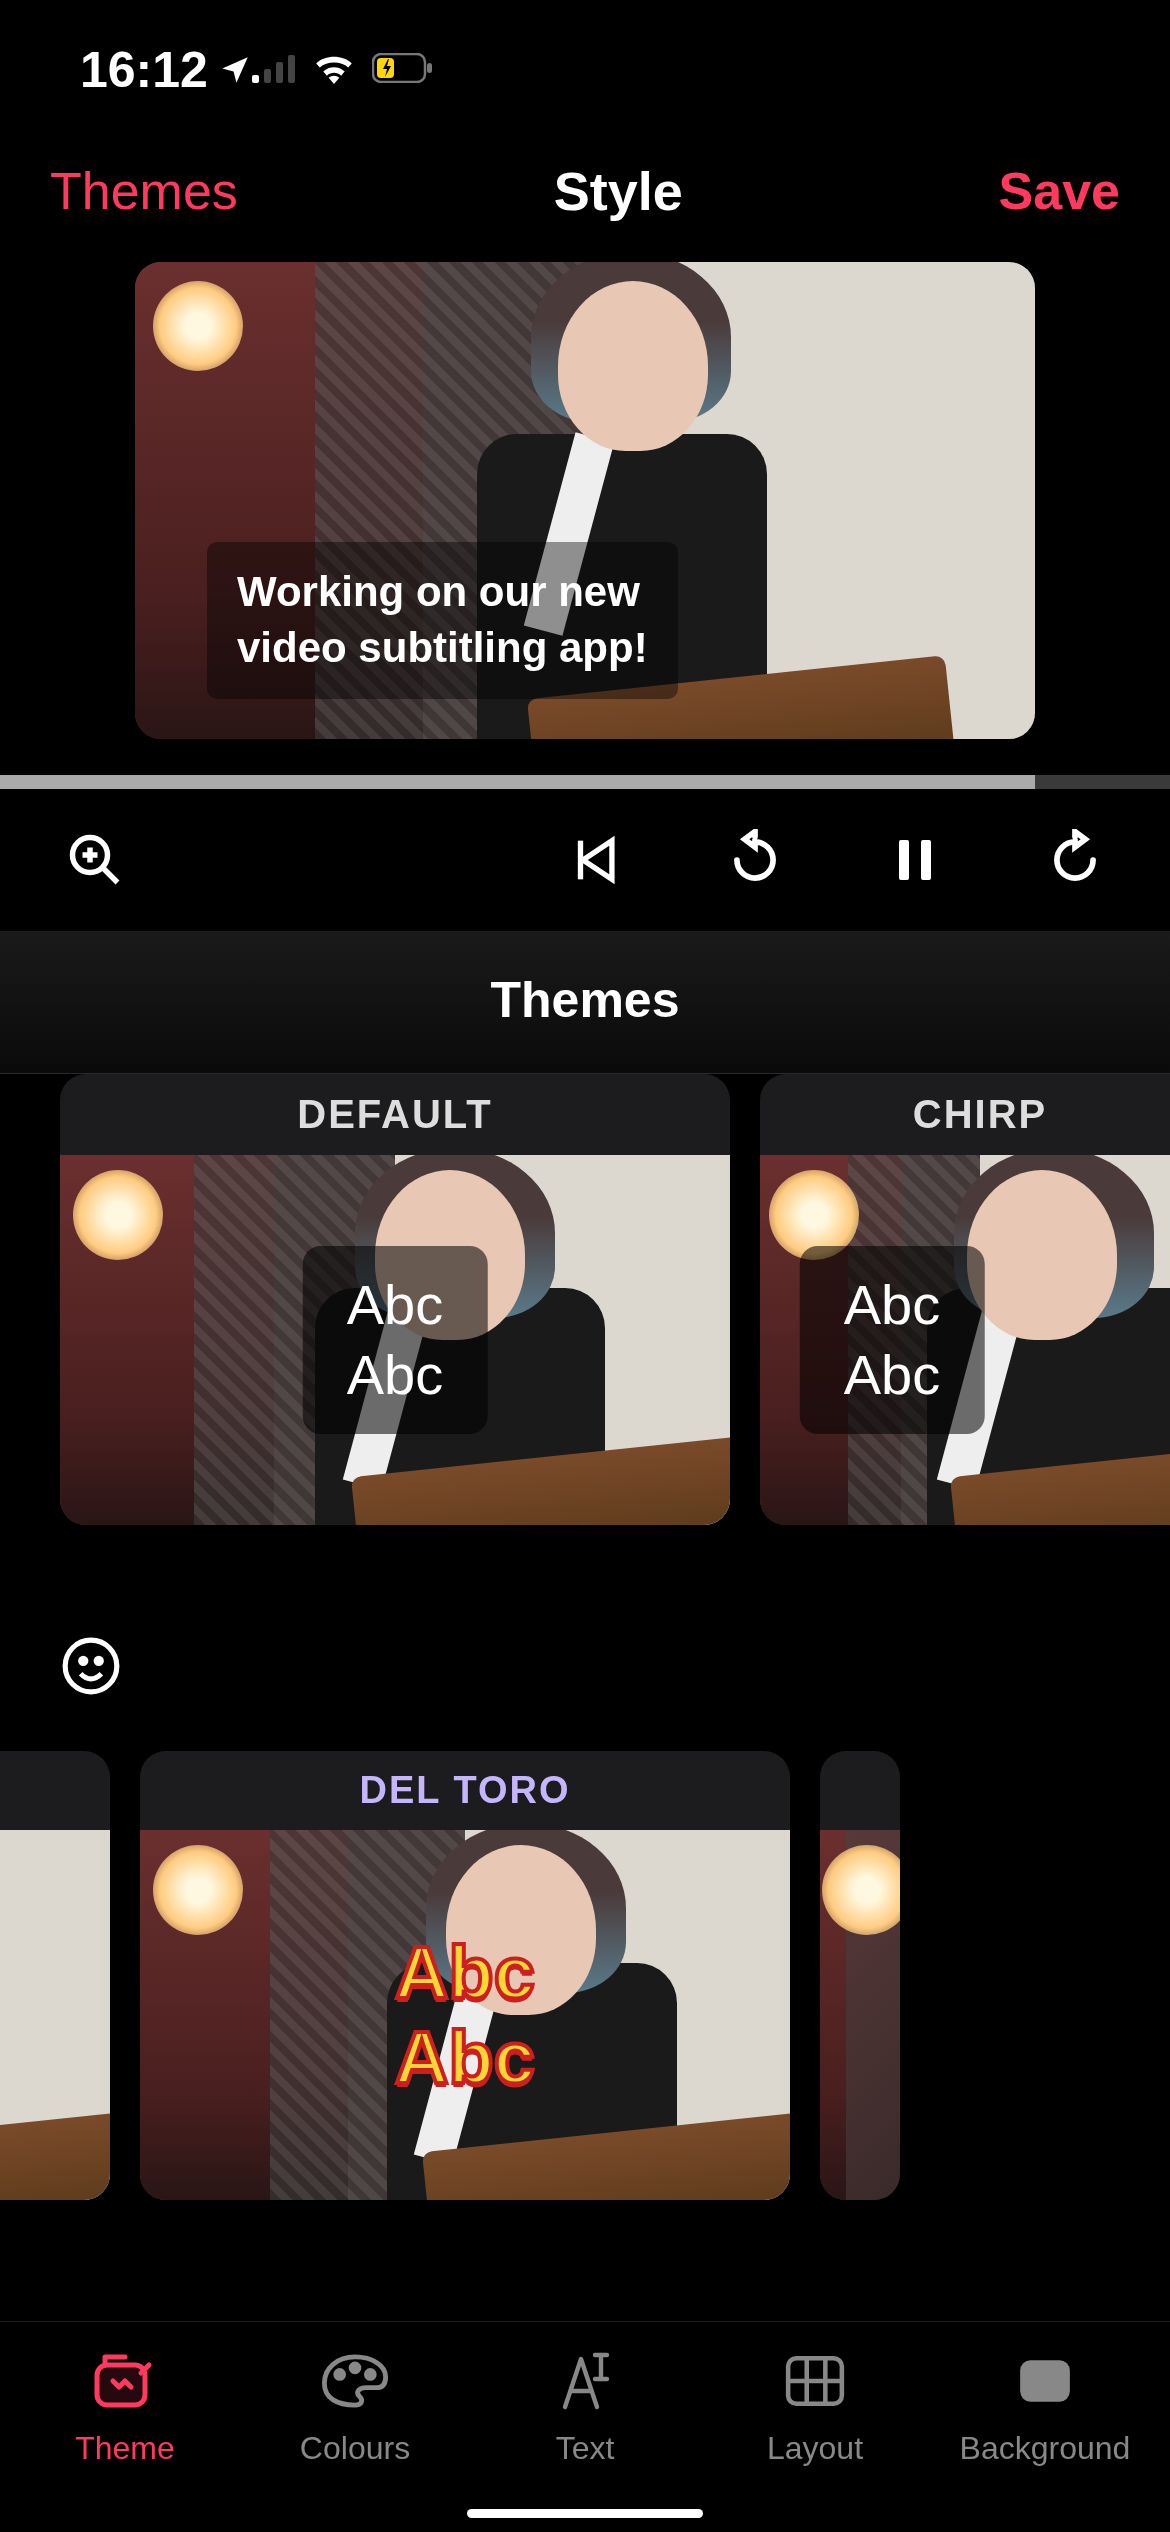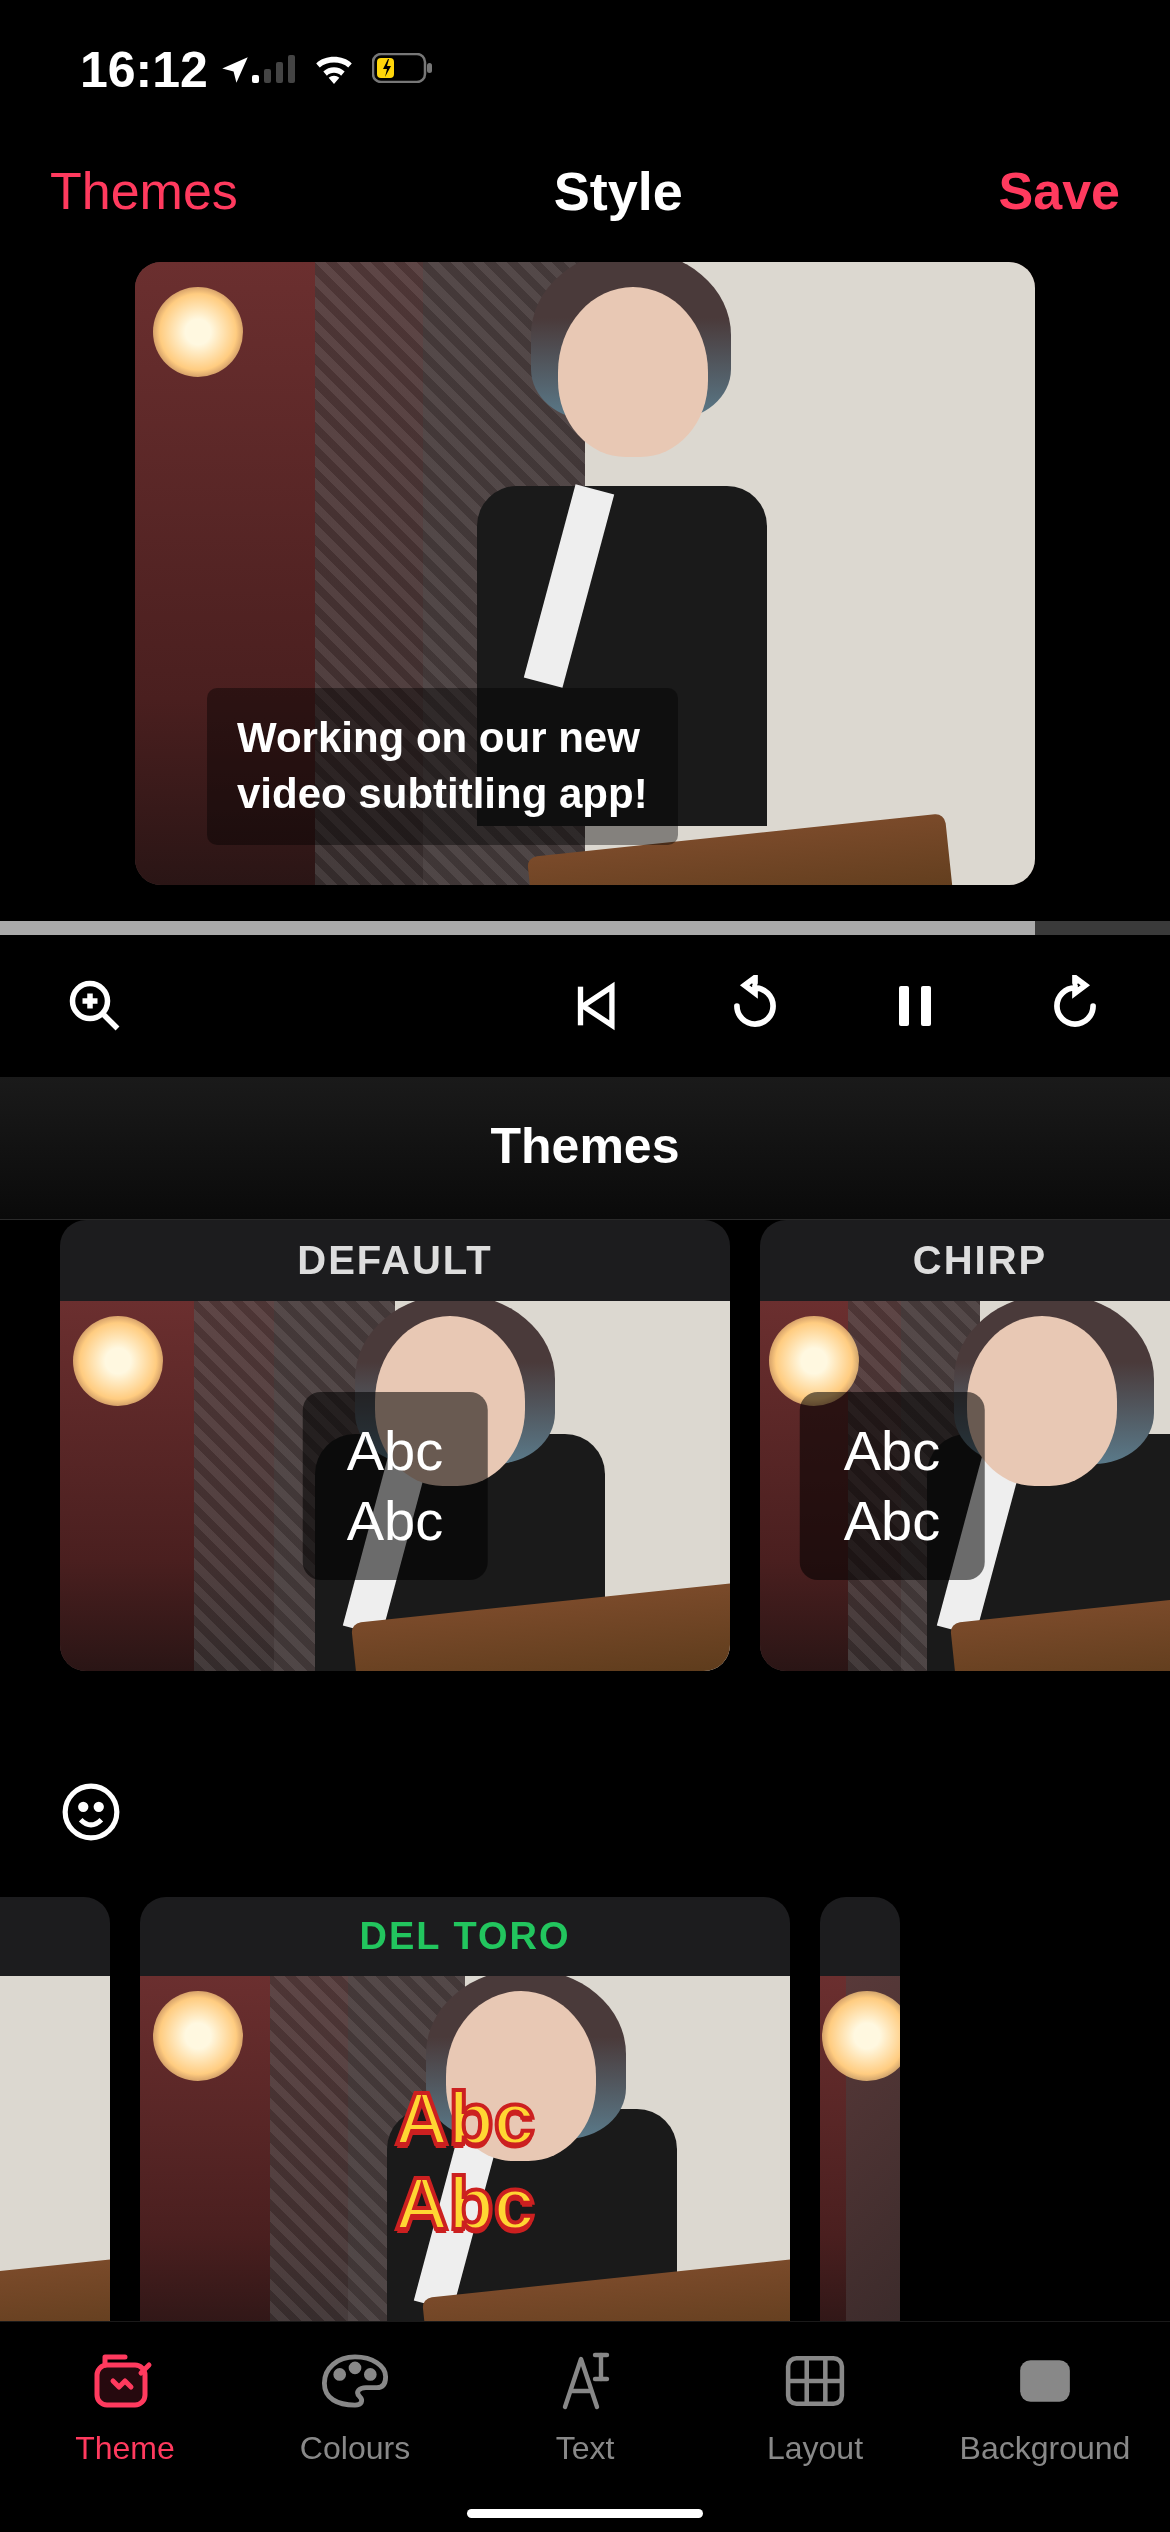--- a/index.html
+++ b/index.html
@@ -10,21 +10,21 @@
   .status-left { display: flex; align-items: center; gap: 10px; font-size: 50px; font-weight: 600; }
   .status-right { display: flex; align-items: center; gap: 16px; }
   
   
   .nav-bar { display: flex; justify-content: space-between; align-items: center; padding: 30px 50px 40px 50px; }
   .nav-cancel { color: #ff3a5e; font-size: 52px; font-weight: 400; }
   .nav-title { color: #fff; font-size: 54px; font-weight: 600; }
   .nav-save { color: #ff3a5e; font-size: 52px; font-weight: 600; }
   
   
-  .video-preview { margin: 0 auto; width: 900px; height: 623px; border-radius: 26px; overflow: hidden; position: relative; background: linear-gradient(135deg, #5a3a3a 0%, #3a2a2a 100%); }
+  .video-preview { margin: 0 auto; width: 900px; height: 477px; border-radius: 26px; overflow: hidden; position: relative; background: linear-gradient(135deg, #5a3a3a 0%, #3a2a2a 100%); }
   .video-thumb { width: 100%; height: 100%; position: relative; }
   .subtitle-overlay { position: absolute; left: 72px; bottom: 40px; padding: 22px 30px; background: rgba(0,0,0,0.4); border-radius: 10px; }
   .subtitle-text { color: #fff; font-size: 42px; font-weight: 700; line-height: 1.35; }
   
   
   .progress-bar { height: 14px; background: #3a3a3a; margin-top: 36px; position: relative; }
   .progress-fill { position: absolute; left: 0; top: 0; height: 100%; width: 88.5%; background: #aaa; }
   
   
   .playback { display: flex; align-items: center; padding: 36px 60px 36px 60px; }
@@ -40,21 +40,21 @@
   .theme-thumb { width: 100%; height: 370px; position: relative; background: linear-gradient(135deg, #5a3a3a 0%, #3a2a2a 100%); }
   .theme-abc-box { position: absolute; top: 50%; left: 50%; transform: translate(-50%, -50%); background: rgba(0,0,0,0.55); border-radius: 18px; padding: 24px 44px; text-align: center; }
   .theme-abc-box span { display: block; font-size: 56px; font-weight: 500; color: #fff; line-height: 1.25; }
   .theme-card.partial-right-chirp { width: 440px; }
   
   
   .creative-header { display: flex; align-items: center; gap: 24px; padding: 110px 60px 50px 60px; }
   .creative-title { font-size: 56px; font-weight: 700; }
   .creative-row { display: flex; gap: 30px; overflow: hidden; padding-left: 0; }
   .creative-card { flex: 0 0 auto; width: 650px; border-radius: 26px; overflow: hidden; background: #1c1c1e; }
-  .creative-card-header { text-align: center; font-size: 38px; font-weight: 700; letter-spacing: 2px; padding: 18px 0; color: #22c55e; }
+  .creative-card-header { text-align: center; font-size: 38px; font-weight: 700; letter-spacing: 2px; padding: 18px 0; color: #c4b5fd; }
   .creative-thumb { width: 100%; height: 370px; position: relative; background: linear-gradient(135deg, #5a3a3a 0%, #3a2a2a 100%); }
   .creative-card.partial-ydow { margin-left: -540px; }
   .creative-abc span { display: block; font-size: 62px; font-weight: 800; line-height: 1.15; }
   .abc-del-toro { position: absolute; top: 50%; left: 50%; transform: translate(-50%, -50%); text-align: center; }
   .abc-del-toro span { color: #ffd633; -webkit-text-stroke: 4px #cc2020; text-shadow: 0 4px 0 #cc2020; font-weight: 900; font-size: 74px; }
   .creative-card.partial-right-next { width: 80px; }
   
   
   .tab-bar { position: absolute; bottom: 65px; left: 0; right: 0; display: flex; justify-content: space-around; padding: 24px 10px 0 10px; border-top: 1px solid #1a1a1a; background: #000; }
   .tab-item { display: flex; flex-direction: column; align-items: center; gap: 14px; width: 200px; }

